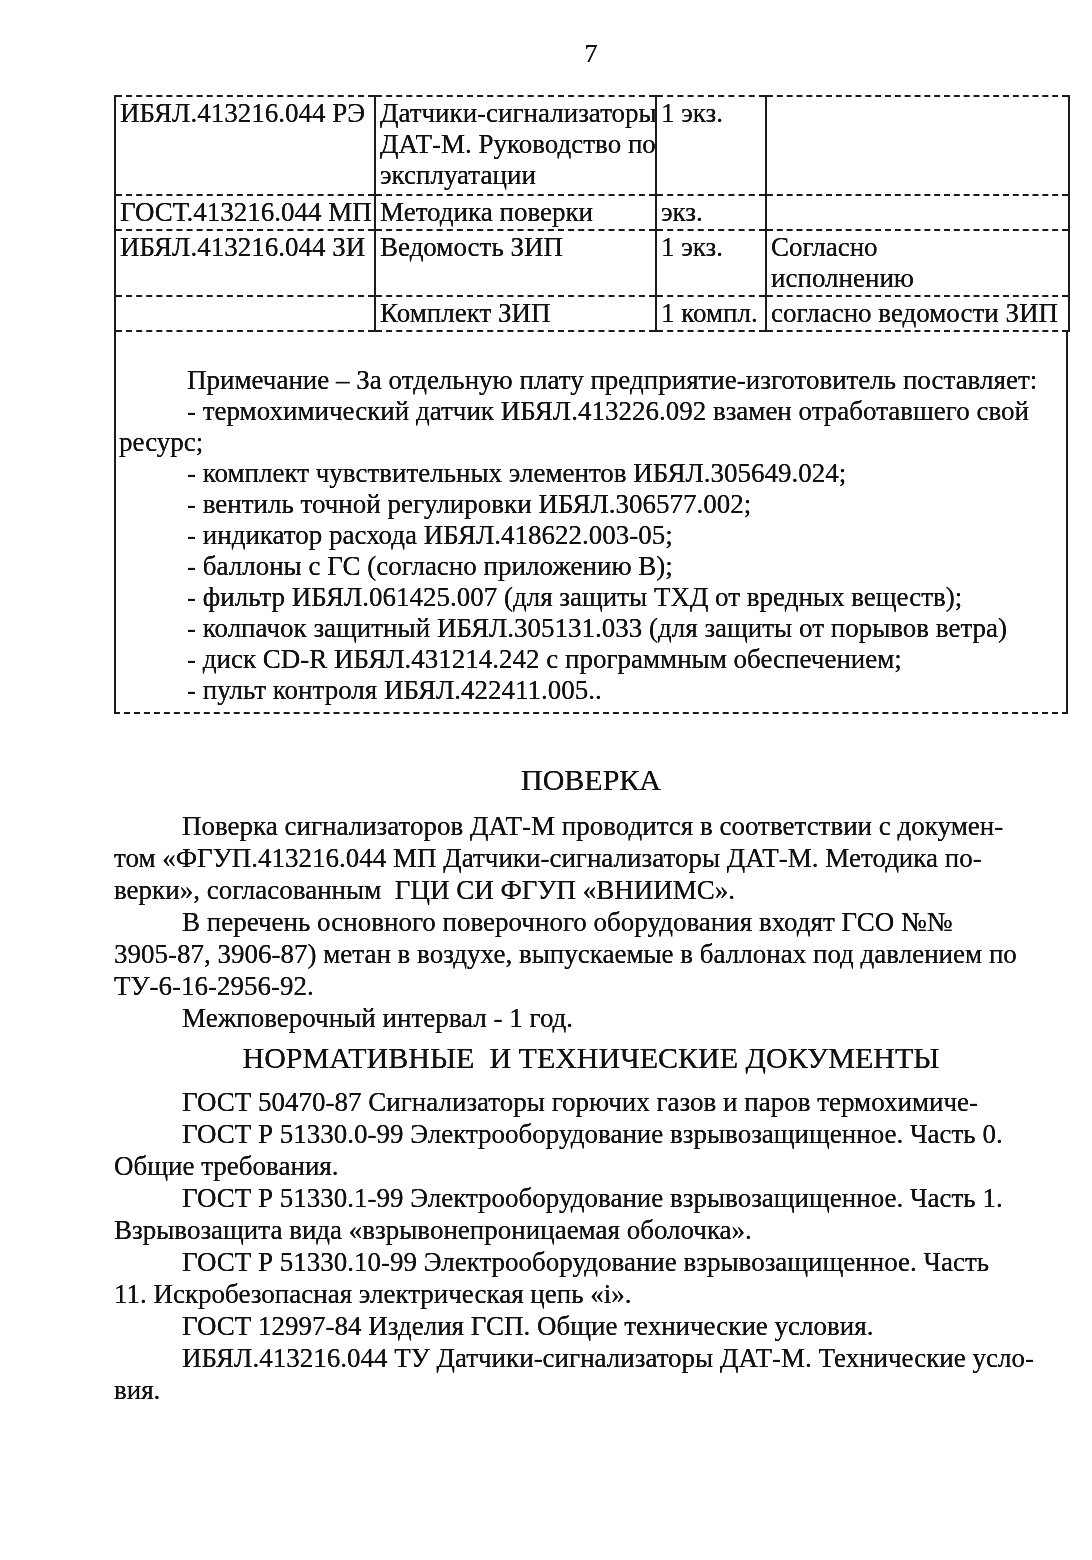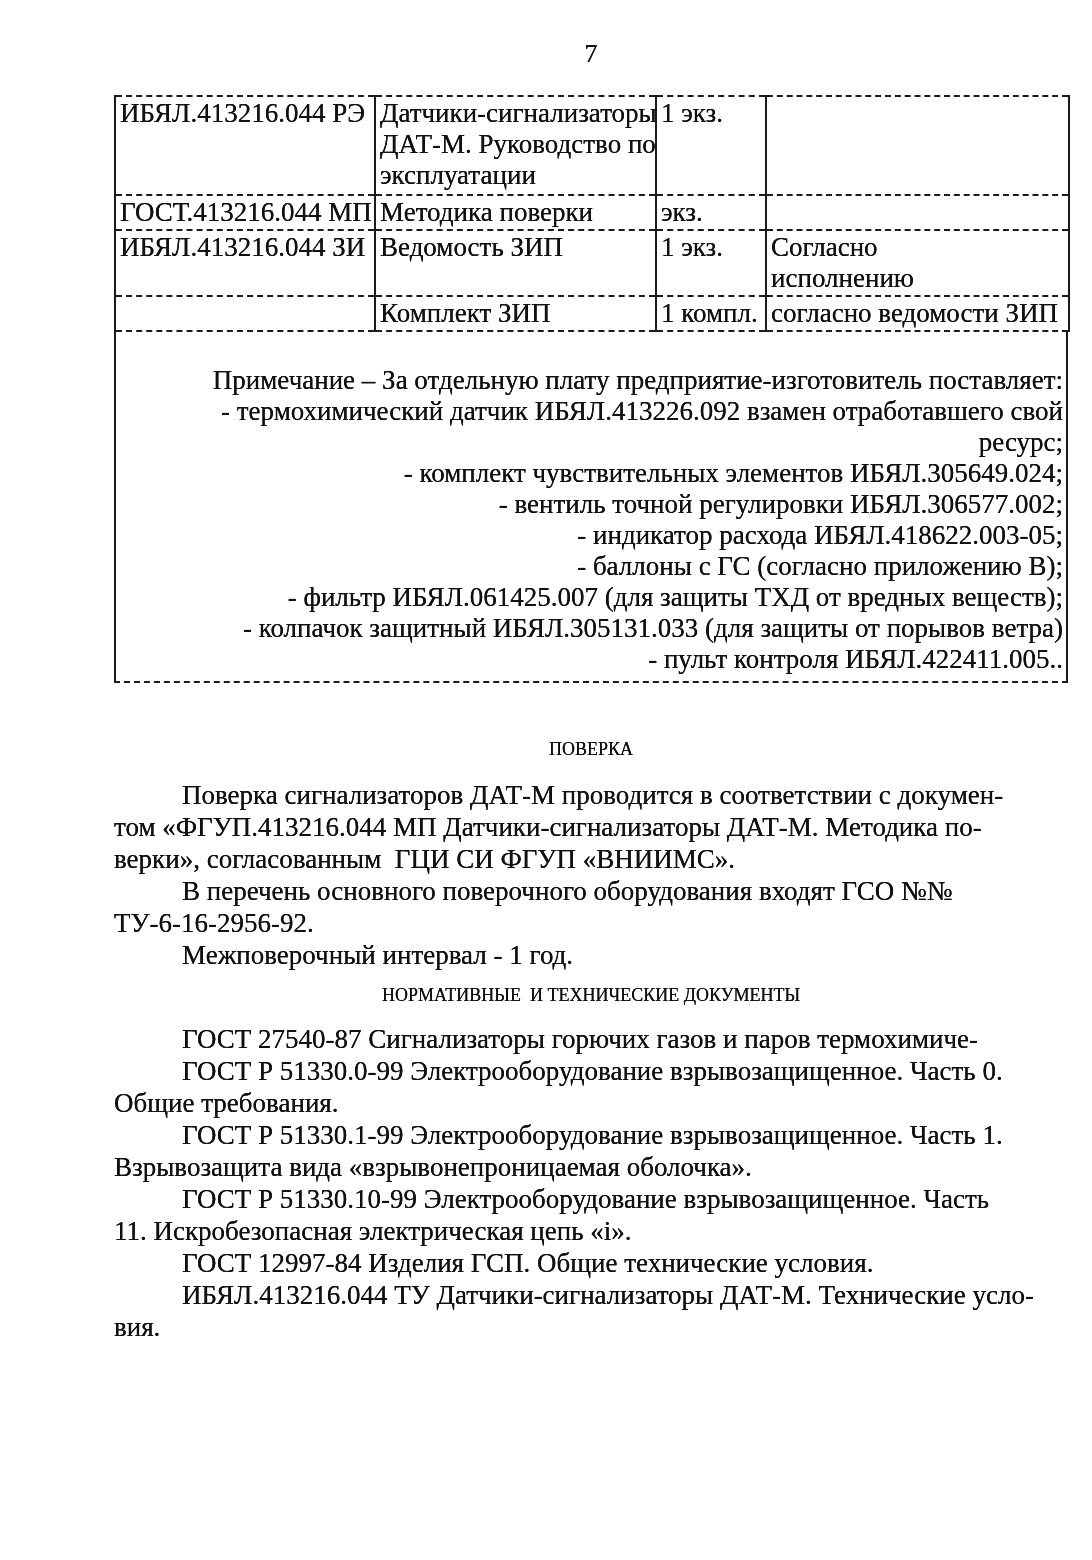--- a/index.html
+++ b/index.html
@@ -49,32 +49,32 @@
   td.vmid { vertical-align: middle; }
   
   .note-box {
     width: 954px;
     box-sizing: border-box;
     border-left: 2px solid #1b1b1b;
     border-right: 2px solid #1b1b1b;
     border-bottom: 2px dashed #1b1b1b;
     padding: 33px 3px 6px 3px;
   }
-  .note-box .line { line-height: 31px; text-align: right; }
+  .note-box .line { line-height: 31px; }
   
   .line {
     line-height: 32px;
     white-space: pre;
   }
   .line.indent { padding-left: 68px; }
   
   .section-title {
     text-align: center;
     font-weight: normal;
-    font-size: 18px;
+    font-size: 30px;
     line-height: 32px;
     margin: 0 0 14px 0;
     white-space: pre;
   }
   .section-poverka .section-title { margin-top: 50px; }
   .section-docs .section-title { margin-top: 8px; margin-bottom: 12px; }
 </style>
 </head>
 <body>
 
@@ -124,39 +124,41 @@
     <div class="note-box">
         <div class="line indent">Примечание – За отдельную плату предприятие-изготовитель поставляет:</div>
         <div class="line indent">- термохимический датчик ИБЯЛ.413226.092 взамен отработавшего свой</div>
         <div class="line">ресурс;</div>
         <div class="line indent">- комплект чувствительных элементов ИБЯЛ.305649.024;</div>
         <div class="line indent">- вентиль точной регулировки ИБЯЛ.306577.002;</div>
         <div class="line indent">- индикатор расхода ИБЯЛ.418622.003-05;</div>
         <div class="line indent">- баллоны с ГС (согласно приложению В);</div>
         <div class="line indent">- фильтр ИБЯЛ.061425.007 (для защиты ТХД от вредных веществ);</div>
         <div class="line indent">- колпачок защитный ИБЯЛ.305131.033 (для защиты от порывов ветра)</div>
+        <div class="line indent">- диск CD-R ИБЯЛ.431214.242 с программным обеспечением;</div>
         <div class="line indent">- пульт контроля ИБЯЛ.422411.005..</div>
       </div>
 
     <div class="section-poverka">
       <h2 class="section-title">ПОВЕРКА</h2>
       <div>
           <div class="line indent">Поверка сигнализаторов ДАТ-М проводится в соответствии с докумен-</div>
           <div class="line">том «ФГУП.413216.044 МП Датчики-сигнализаторы ДАТ-М. Методика по-</div>
           <div class="line">верки», согласованным  ГЦИ СИ ФГУП «ВНИИМС».</div>
           <div class="line indent">В перечень основного поверочного оборудования входят ГСО №№</div>
+          <div class="line">3905-87, 3906-87) метан в воздухе, выпускаемые в баллонах под давлением по</div>
           <div class="line">ТУ-6-16-2956-92.</div>
           <div class="line indent">Межповерочный интервал - 1 год.</div>
         </div>
     </div>
 
     <div class="section-docs">
       <h2 class="section-title">НОРМАТИВНЫЕ  И ТЕХНИЧЕСКИЕ ДОКУМЕНТЫ</h2>
       <div>
-          <div class="line indent">ГОСТ 27540-87 Сигнализаторы горючих газов и паров термохимиче-</div>
+          <div class="line indent">ГОСТ 50470-87 Сигнализаторы горючих газов и паров термохимиче-</div>
           <div class="line indent">ГОСТ Р 51330.0-99 Электрооборудование взрывозащищенное. Часть 0.</div>
           <div class="line">Общие требования.</div>
           <div class="line indent">ГОСТ Р 51330.1-99 Электрооборудование взрывозащищенное. Часть 1.</div>
           <div class="line">Взрывозащита вида «взрывонепроницаемая оболочка».</div>
           <div class="line indent">ГОСТ Р 51330.10-99 Электрооборудование взрывозащищенное. Часть</div>
           <div class="line">11. Искробезопасная электрическая цепь «i».</div>
           <div class="line indent">ГОСТ 12997-84 Изделия ГСП. Общие технические условия.</div>
           <div class="line indent">ИБЯЛ.413216.044 ТУ Датчики-сигнализаторы ДАТ-М. Технические усло-</div>
           <div class="line">вия.</div>
         </div>

